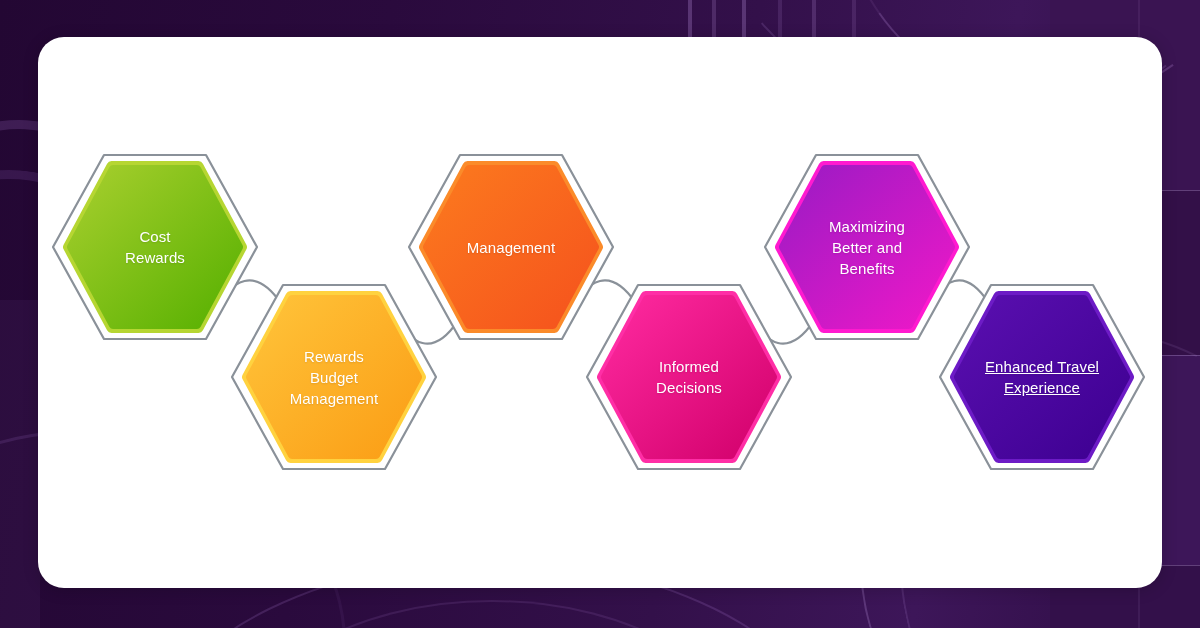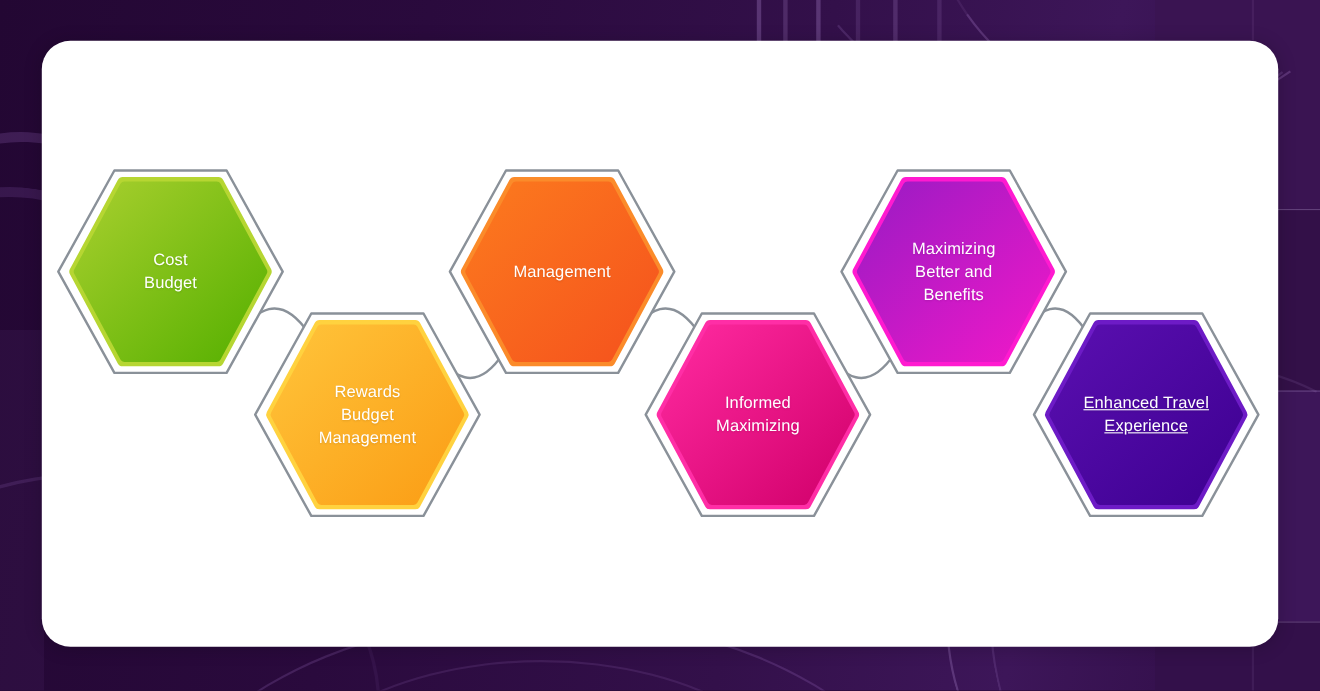--- a/index.html
+++ b/index.html
@@ -282,27 +282,27 @@
             <polygon points="564.00,340.00 607.50,259.00 694.50,259.00 738.00,340.00 694.50,421.00 607.50,421.00" fill="#ff2ea6" stroke-linejoin="round" stroke="#ff2ea6" stroke-width="10"></polygon>
             <polygon points="567.00,340.00 609.00,262.00 693.00,262.00 735.00,340.00 693.00,418.00 609.00,418.00" fill="url(#grad-3)" stroke="url(#grad-3)" stroke-width="8" stroke-linejoin="round"></polygon>
             <polygon points="742.00,210.00 785.50,129.00 872.50,129.00 916.00,210.00 872.50,291.00 785.50,291.00" fill="#ff1ad0" stroke-linejoin="round" stroke="#ff1ad0" stroke-width="10"></polygon>
             <polygon points="745.00,210.00 787.00,132.00 871.00,132.00 913.00,210.00 871.00,288.00 787.00,288.00" fill="url(#grad-4)" stroke="url(#grad-4)" stroke-width="8" stroke-linejoin="round"></polygon>
             <polygon points="917.00,340.00 960.50,259.00 1047.50,259.00 1091.00,340.00 1047.50,421.00 960.50,421.00" fill="#6d1bc6" stroke-linejoin="round" stroke="#6d1bc6" stroke-width="10"></polygon>
             <polygon points="920.00,340.00 962.00,262.00 1046.00,262.00 1088.00,340.00 1046.00,418.00 962.00,418.00" fill="url(#grad-5)" stroke="url(#grad-5)" stroke-width="8" stroke-linejoin="round"></polygon>
           </g>
       </svg>
       <div id="label-layer">
           <div class="node-label" style="left: 117px; top: 210px; width: 185px;">Cost
-Budget</div>
+Rewards</div>
           <div class="node-label" style="left: 296px; top: 340px; width: 185px;">Rewards
 Budget
 Management</div>
           <div class="node-label" style="left: 473px; top: 210px; width: 185px;">Management</div>
           <div class="node-label" style="left: 651px; top: 340px; width: 185px;">Informed
-Maximizing</div>
+Decisions</div>
           <div class="node-label" style="left: 829px; top: 210px; width: 185px;">Maximizing
 Better and
 Benefits</div>
           <div class="node-label" style="left: 1004px; top: 340px; width: 185px; text-decoration: underline;">Enhanced Travel
 Experience</div>
         </div>
     </div>
   </div>
 
 </div>

